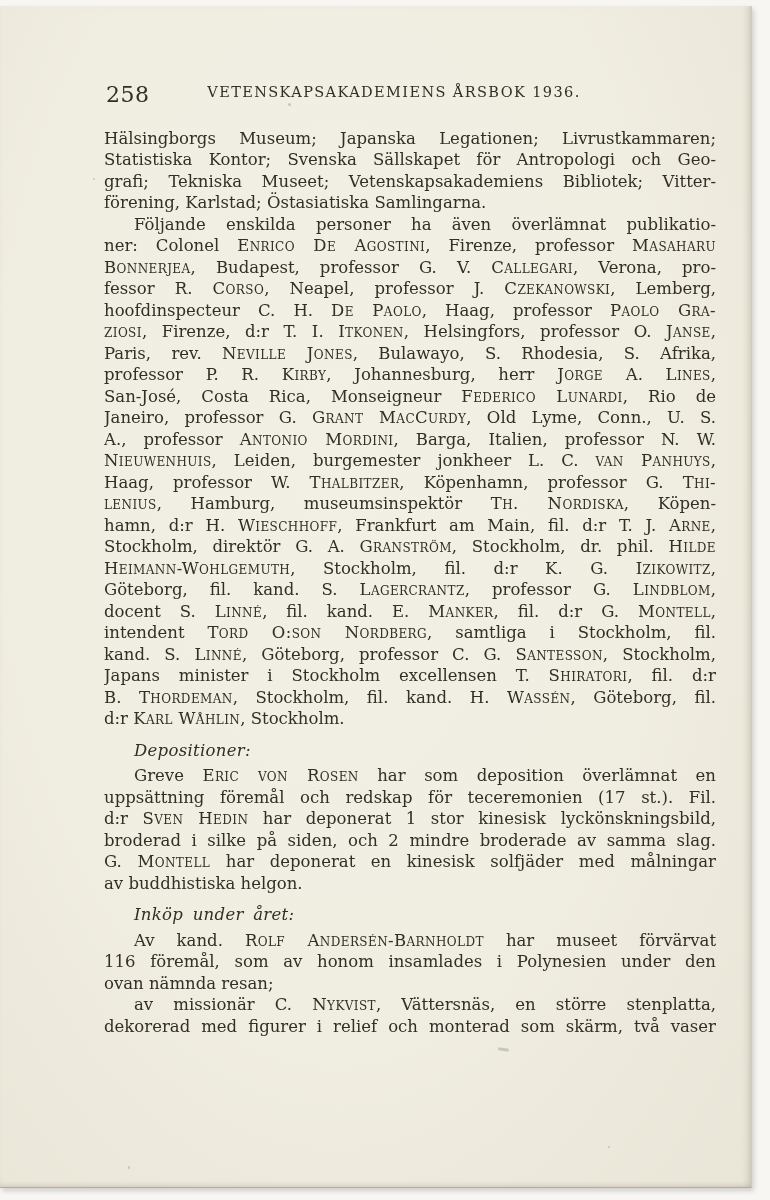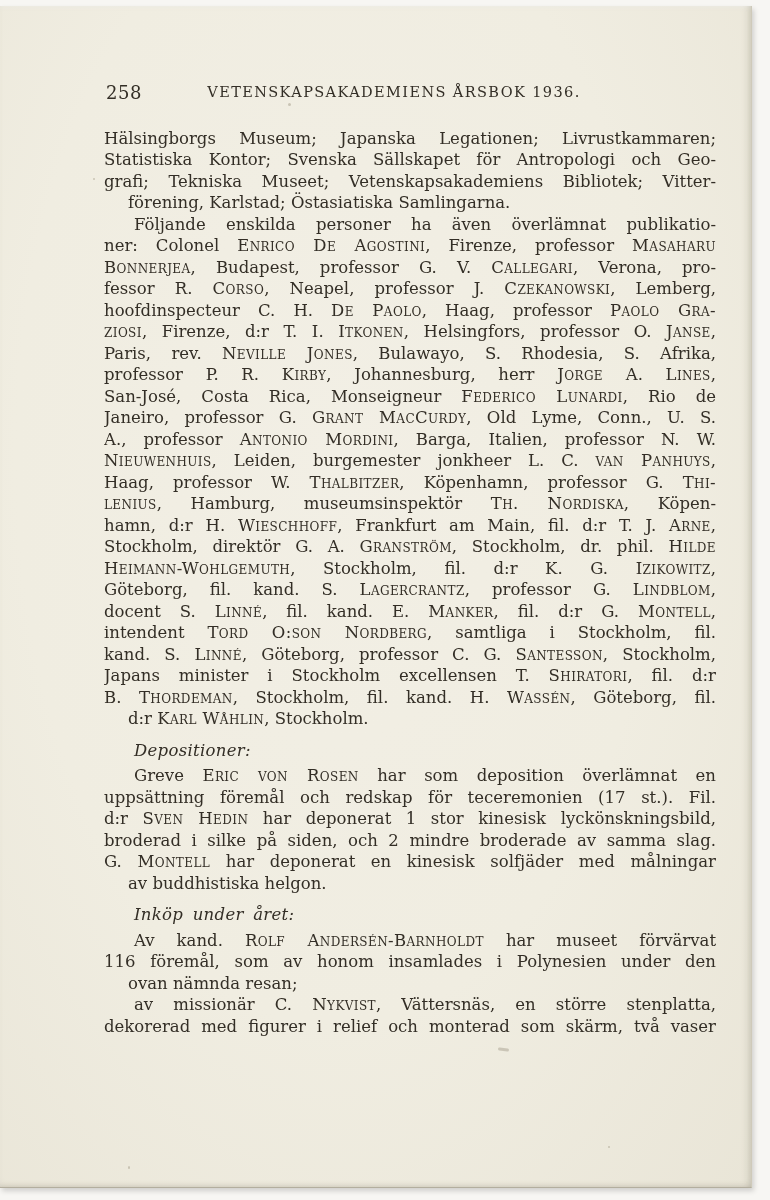--- a/index.html
+++ b/index.html
@@ -17,29 +17,29 @@
     border-bottom:1px solid var(--edge,#b3ae9e);
     box-shadow:2px 3px 5px rgba(0,0,0,.16),
                inset -5px 0 8px -4px rgba(95,88,70,.28),
                inset 0 -4px 7px -4px rgba(95,88,70,.22),
                inset 0 3px 5px -3px rgba(255,255,255,.8);
   }
   .speck{position:absolute;border-radius:50%;background:rgba(130,120,98,.35);}
   .smudge{position:absolute;background:rgba(110,100,80,.28);border-radius:2px;transform:rotate(8deg);}
   .text-col{position:absolute;left:104px;top:76px;width:612px;}
   .page-header{position:relative;height:21.5px;margin-bottom:24px;}
-  .pagenum{position:absolute;left:2px;top:0;font-size:18px;letter-spacing:.5px;}
+  .pagenum{position:absolute;left:2px;top:0;font-size:22px;letter-spacing:.5px;}
   .runtitle{display:block;text-align:center;font-size:14.5px;letter-spacing:1.4px;
             transform:translateX(-16px);padding-top:2px;}
   #text-body{font-size:16.5px;}
   .line{
     line-height:21.5px;height:21.5px;overflow:hidden;
     text-align:justify;text-align-last:justify;
   }
-  .line.flush{text-align-last:left;margin-left:24px;}
+  .line.flush{text-align-last:left;}
   .line.indent{text-indent:30px;}
   .sc{font-variant:small-caps;letter-spacing:.4px;}
   .heading{
     font-style:italic;font-size:16.5px;line-height:21.5px;
     margin:10px 0 4px 30px;letter-spacing:.3px;word-spacing:4px;
   }
 </style>
 </head>
 <body style="--paper: #f0ede1; --ink: #332e26; --backdrop: #f7f6f3; --edge: #b3ae9e;">
 

